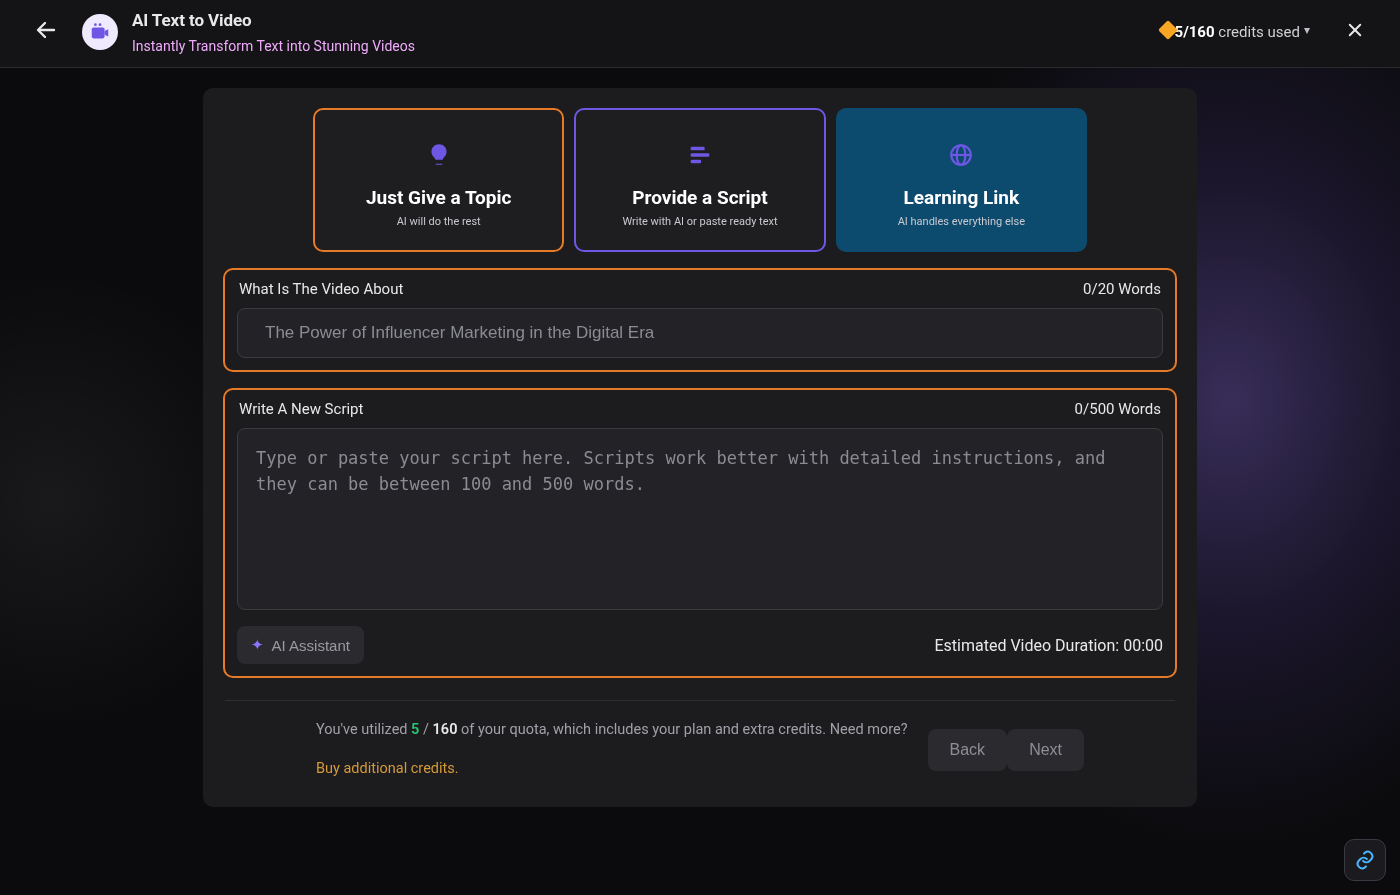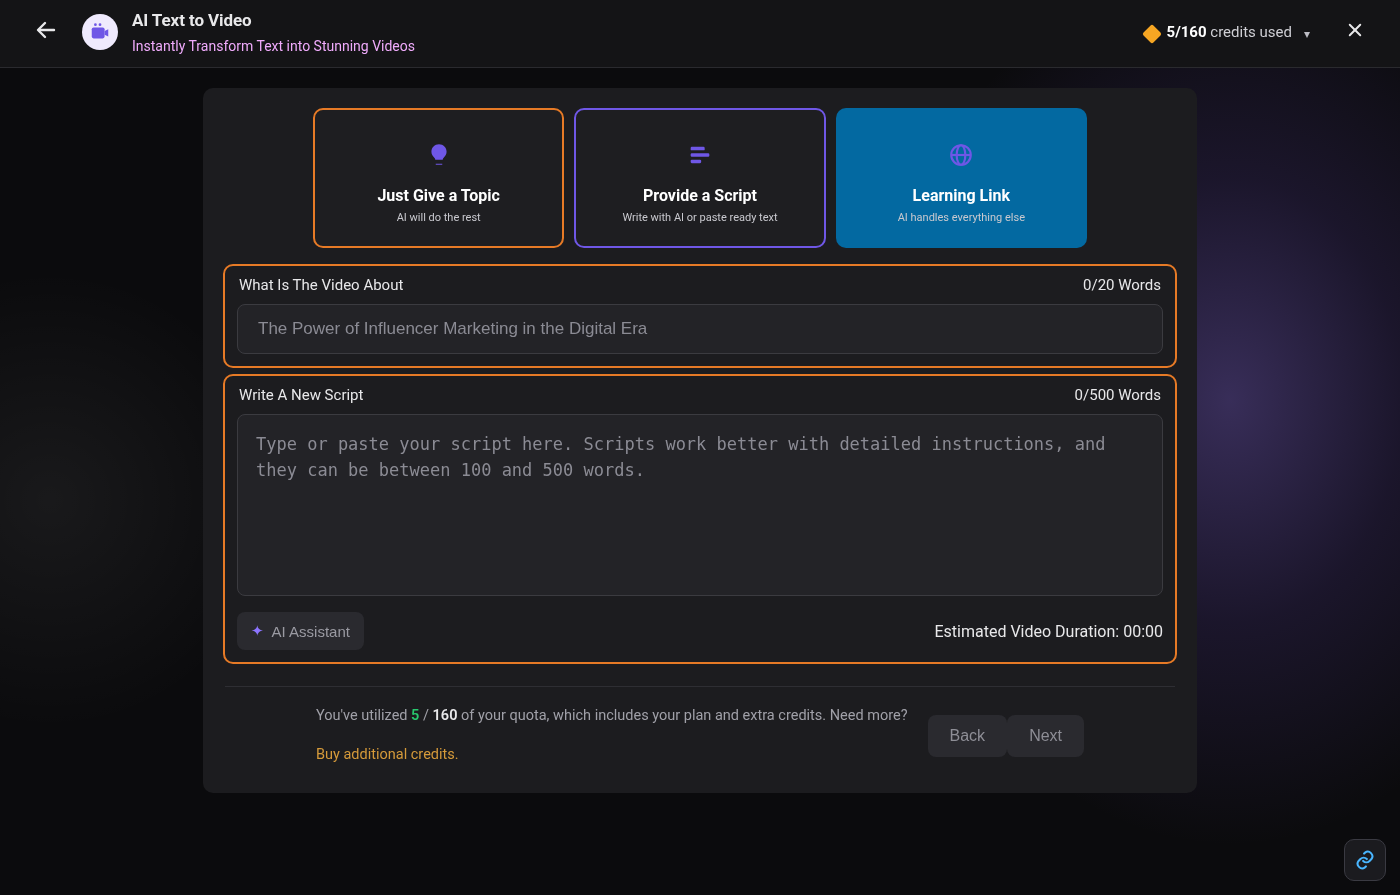--- a/index.html
+++ b/index.html
@@ -43,21 +43,21 @@
     background: #efeafd;
     display: flex; align-items: center; justify-content: center;
     margin-right: 14px;
     flex-shrink: 0;
   }
   .titles { display: flex; flex-direction: column; }
   .title { font-size: 17px; font-weight: 700; letter-spacing: -0.1px; }
   .subtitle { font-size: 14px; color: #f0abfc; margin-top: 8px; }
   .spacer { flex: 1; }
   .credits {
-    display: flex; align-items: flex-end; gap: 8px; cursor: pointer;
+    display: flex; align-items: flex-start; cursor: pointer;
     font-size: 15px; color: #cfcfd4; margin-right: 28px;
   }
   .credits .diamond {
     width: 14px; height: 14px; background: #f6a623;
     transform: rotate(45deg); border-radius: 2px;
   }
   .credits b { color: #fff; font-weight: 700; }
   .credits .chev { font-size: 12px; color: #bdbdc4; margin-left: 4px; }
   .close-btn {
     background: none; border: none; color: #e8e8ea; cursor: pointer;
@@ -73,50 +73,50 @@
     position: relative;
     z-index: 2;
   }
 
   .modes {
     display: flex; gap: 10px; justify-content: center; margin: 0 auto 16px auto;
     padding: 0 90px;
   }
   .mode-card {
     flex: 1;
-    background: #0369a1;
+    background: #0c4a6e;
     border: 2px solid transparent;
     border-radius: 10px;
     padding: 28px 18px 22px 18px;
     text-align: center;
     cursor: pointer;
   }
   .mode-card.selected { border-color: #e67a26; background: #1e1e21; }
   .mode-card.alt { border-color: #6f57e6; background: #1e1e21; text-align: center; }
   .mode-icon { height: 34px; display:flex; align-items:center; justify-content:center; margin-bottom: 14px; color:#6f57e6; }
-  .mode-title { font-size: 16px; font-weight: 700; color:#fff; }
+  .mode-title { font-size: 19px; font-weight: 700; color:#fff; }
   .mode-sub { font-size: 11px; color: #c9c9cf; margin-top: 6px; }
 
   .field-block {
     border: 2px solid #e67a26;
     border-radius: 10px;
     padding: 10px 12px 12px 12px;
     margin-top: 10px;
   }
   .field-head {
     display: flex; justify-content: space-between; align-items: center;
     font-size: 15px; color: #e8e8ea; margin-bottom: 10px; padding: 0 2px;
   }
   .field-head .counter { color: #e8e8ea; }
   .topic-input {
     width: 100%;
     background: #232327;
     border: 1px solid #3b3b40;
     border-radius: 8px;
-    padding: 14px 20px;
+    padding: 14px 27px;
     font-size: 17px;
     color: #e8e8ea;
   }
   .topic-input::placeholder { color: #8b8b94; }
 
   .script-area {
     width: 100%;
     background: #232327;
     border: 1px solid #3b3b40;
     border-radius: 8px;
@@ -242,21 +242,21 @@
   </div>
 
   <div class="field-block">
     <div class="field-head">
       <span>What Is The Video About</span>
       <span class="counter">0/20 Words</span>
     </div>
     <input class="topic-input" type="text" placeholder="The Power of Influencer Marketing in the Digital Era" style="">
   </div>
 
-  <div class="field-block" style="margin-top:6px;">
+  <div class="field-block" style="margin-top:16px;">
     <div class="field-head">
       <span>Write A New Script</span>
       <span class="counter">0/500 Words</span>
     </div>
     <textarea class="script-area" placeholder="Type or paste your script here. Scripts work better with detailed instructions, and they can be between 100 and 500 words." style=""></textarea>
     <div class="script-footer">
       <button class="ai-assist">
         <span class="spark">✦</span>
         <span>AI Assistant</span>
       </button>

